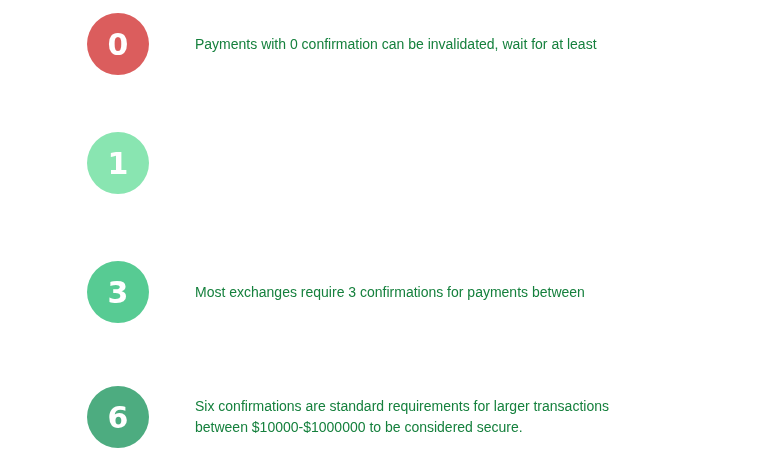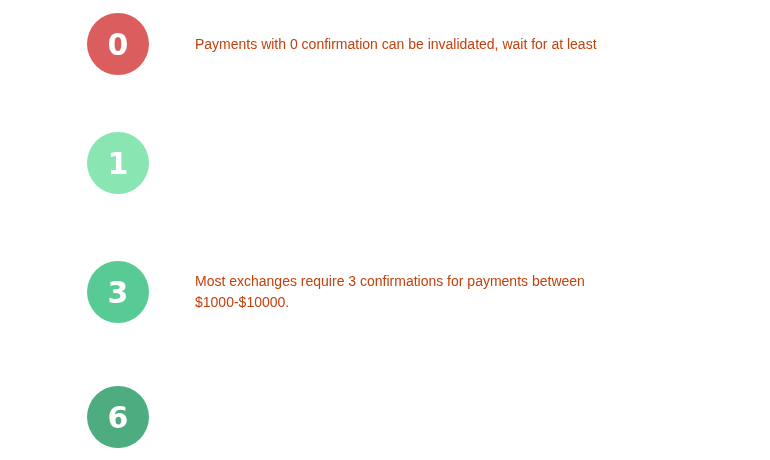--- a/index.html
+++ b/index.html
@@ -31,21 +31,21 @@
     color: #ffffff;
     font-size: 30px;
     font-weight: 700;
     font-family: "DejaVu Sans", "Liberation Sans", sans-serif;
     margin-right: 46px;
     user-select: none;
   }
   .desc {
     font-size: 14px;
     line-height: 21px;
-    color: #c2410c;
+    color: #15803d;
   }
   .desc .line {
     white-space: nowrap;
   }
 </style>
 </head>
 <body>
 
 <div>
 
@@ -57,21 +57,24 @@
   </div>
 
   <div class="step" style="top:132px;">
     <div class="badge" style="background-color: rgb(137, 229, 177);">1</div>
   </div>
 
   <div class="step" style="top:261px;">
     <div class="badge" style="background-color: rgb(87, 203, 147);">3</div>
     <div class="desc">
       <div class="line">Most exchanges require 3 confirmations for payments between</div>
-      <div class="line">$1000-$10000.</div>
     </div>
   </div>
 
   <div class="step" style="top:386px;">
     <div class="badge" style="background-color: rgb(77, 172, 128);">6</div>
+    <div class="desc">
+      <div class="line">Six confirmations are standard requirements for larger transactions</div>
+      <div class="line">between $10000-$1000000 to be considered secure.</div>
+    </div>
   </div>
 
 </div>
 
 </body></html>

